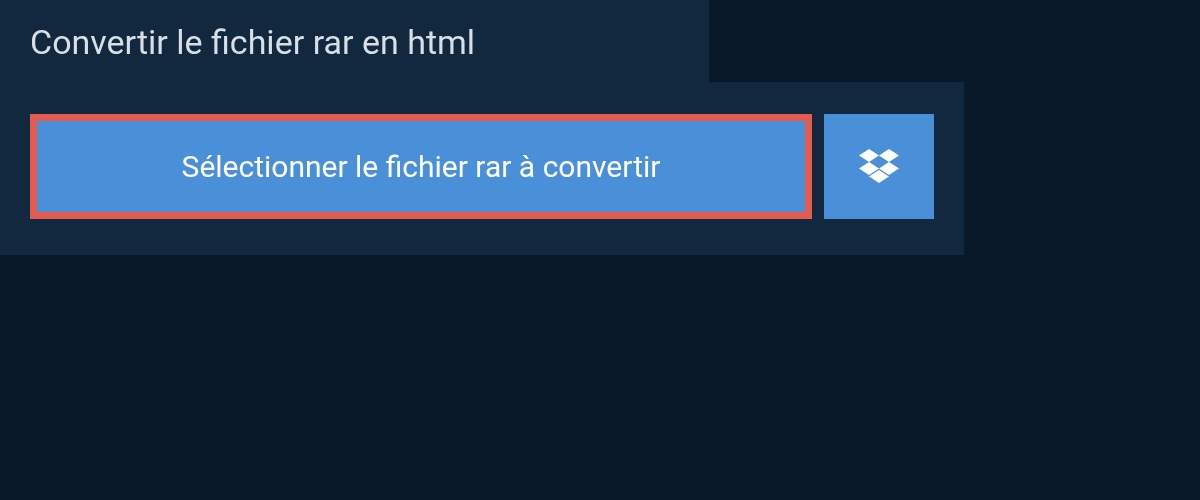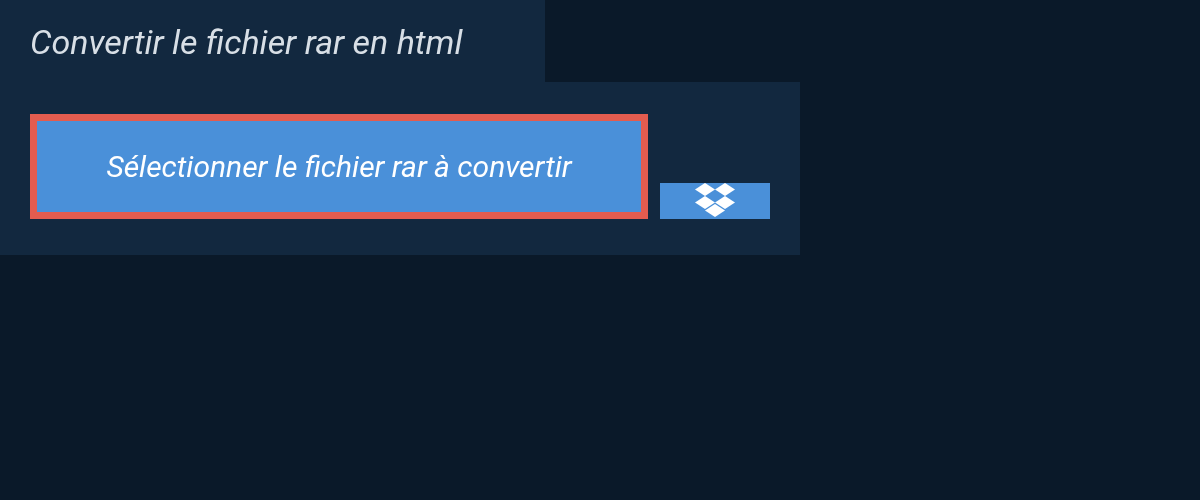--- a/index.html
+++ b/index.html
@@ -9,23 +9,22 @@
     }
     body {
       width: 1200px;
       height: 500px;
       background-color: #0a1929;
       font-family: -apple-system, BlinkMacSystemFont, "Segoe UI", Roboto, Helvetica, Arial, sans-serif;
       overflow: hidden;
     }
     .panel {
       background-color: #12283f;
-      width: 800px;
+      width: 964px;
       position: relative;
-      font-style: italic;
     }
     .tab {
       background-color: #12283f;
       display: inline-block;
       padding: 22px 30px;
       color: #d8dfe6;
       font-size: 34px;
       font-weight: 400;
     }
     .tab-notch {
@@ -33,21 +32,20 @@
       top: 0;
       right: 0;
       width: 255px;
       height: 82px;
       background-color: #0a1929;
     }
     .button-row {
       display: flex;
       padding: 30px 30px 36px 30px;
       gap: 12px;
-      align-items: flex-end;
     }
     .select-button {
       flex: 1;
       background-color: #4a90d9;
       border: 7px solid #e35c4f;
       color: #ffffff;
       font-size: 30px;
       font-weight: 400;
       padding: 28px 20px;
       text-align: center;

